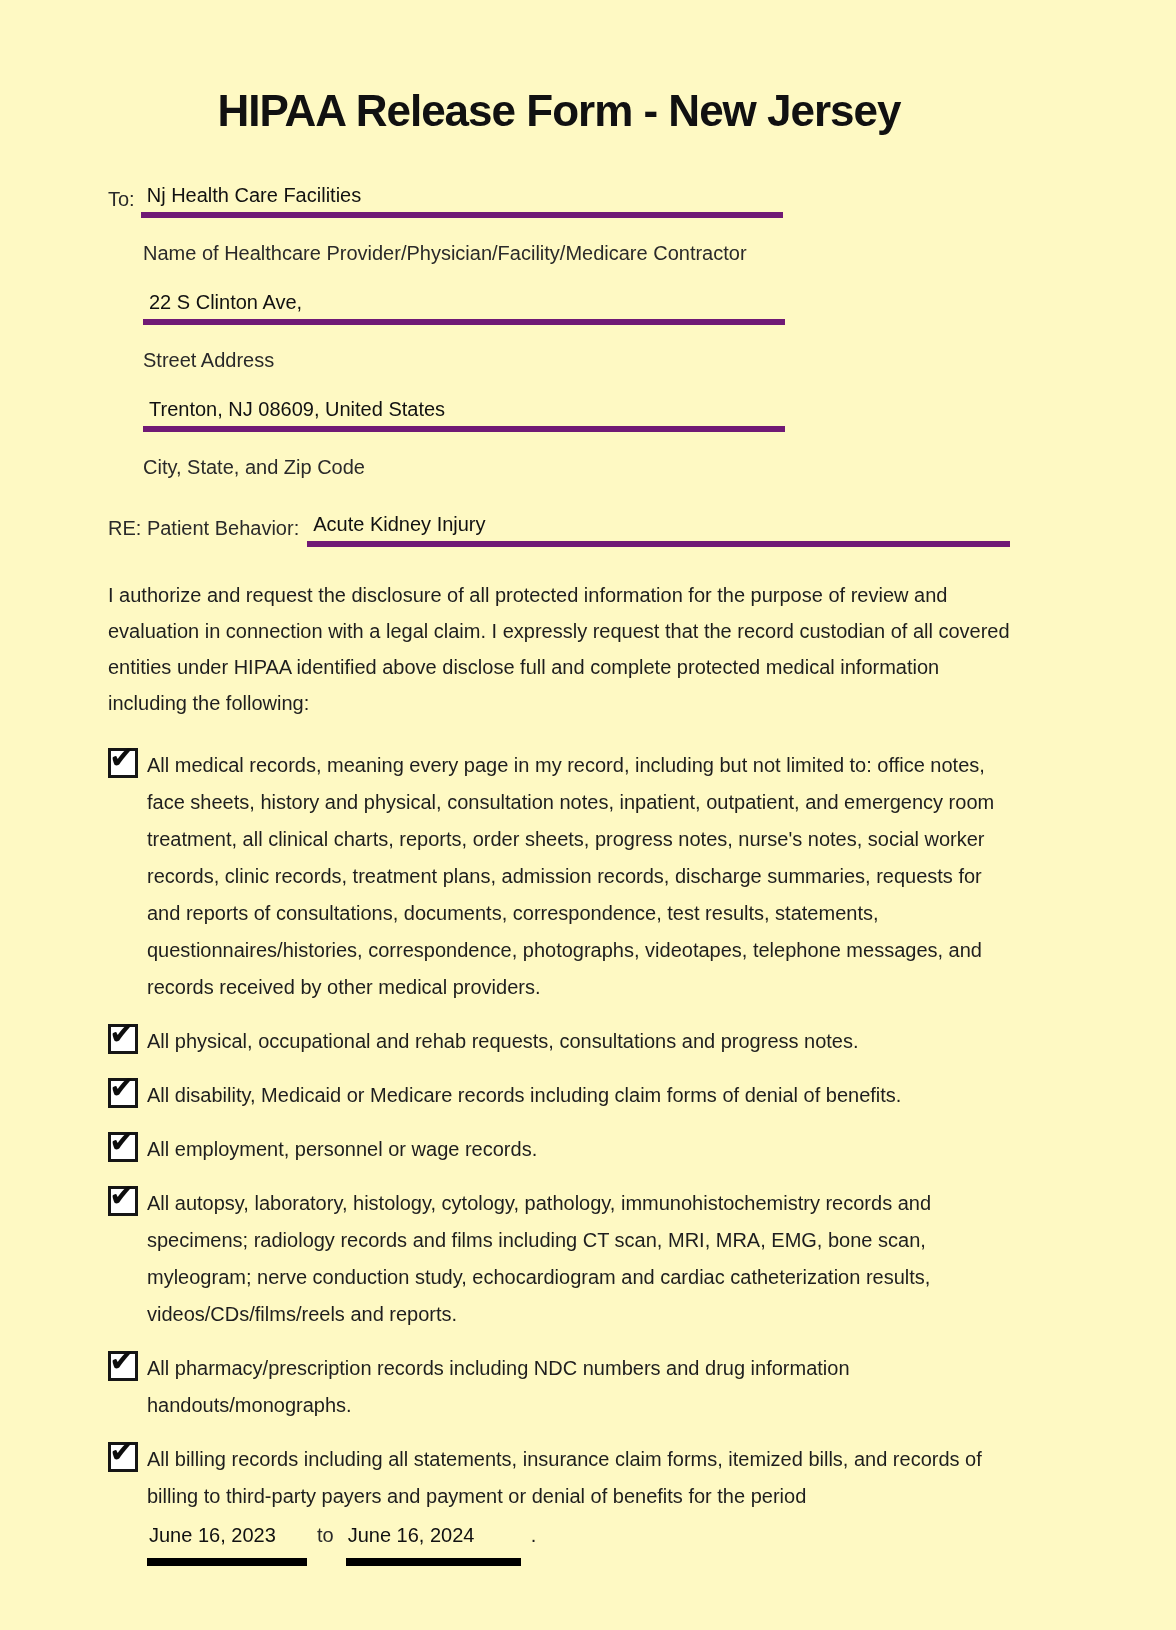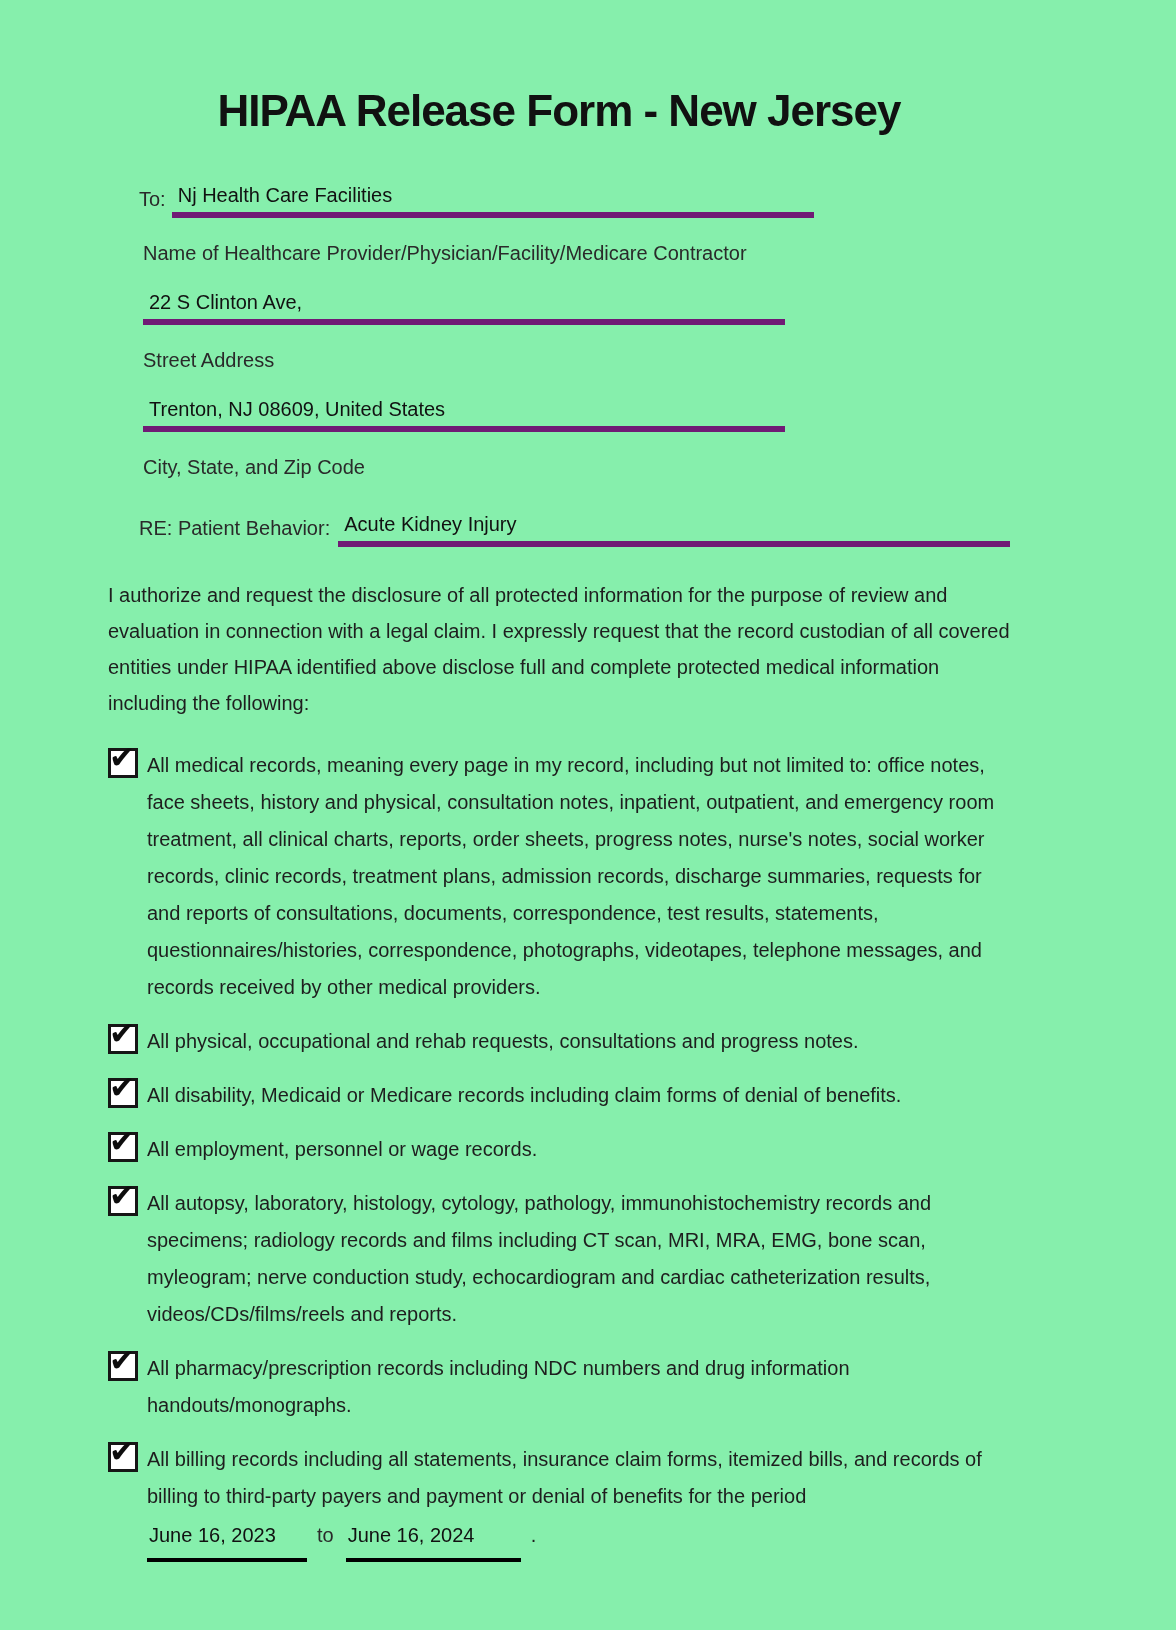--- a/index.html
+++ b/index.html
@@ -6,33 +6,33 @@
   html, body { margin: 0; padding: 0; background: #ffffff; }
   body {
     width: 1176px;
     font-family: "Liberation Sans", "DejaVu Sans", sans-serif;
     color: #1e1e1e;
   }
   .page {
     position: relative;
     width: 1176px;
     min-height: 1630px;
-    background: #86efac;
+    background: #fef9c3;
     padding: 86px 166px 40px 108px;
   }
   .title {
     font-size: 44px;
     font-weight: bold;
     letter-spacing: -1px;
     text-align: center;
     margin: 0 0 48px 0;
     color: #111111;
   }
   .row { display: flex; align-items: flex-end; }
-  .label { font-size: 20px; color: #2a2a2a; white-space: nowrap; margin-left: 31px; }
+  .label { font-size: 20px; color: #2a2a2a; white-space: nowrap; }
   .fill-line {
     display: inline-block;
     border-bottom: 6px solid #701a75;
     font-size: 20px;
     color: #111111;
     padding: 0 6px 5px 6px;
     white-space: nowrap;
   }
   .to-row { margin-bottom: 22px; }
   .to-row .label { padding-bottom: 7px; }
@@ -71,21 +71,21 @@
     top: -9px; left: -2px;
     font-size: 31px;
     font-weight: bold;
     color: #0d0d0d;
     line-height: 1;
   }
   .check-text { font-size: 20px; line-height: 37px; color: #1e1e1e; }
   .dates-line { margin-top: 2px; }
   .date-fill {
     display: inline-block;
-    border-bottom: 4px solid #000000;
+    border-bottom: 8px solid #000000;
     padding: 0 8px 4px 2px;
     font-size: 20px;
     color: #111111;
     white-space: nowrap;
   }
   .date-start { min-width: 160px; }
   .date-end { min-width: 175px; margin-left: 8px; }
   .to-word { margin: 0 4px 0 10px; font-size: 20px; color: #2a2a2a; }
   .period-suffix { margin-left: 10px; font-size: 20px; }
 </style>

